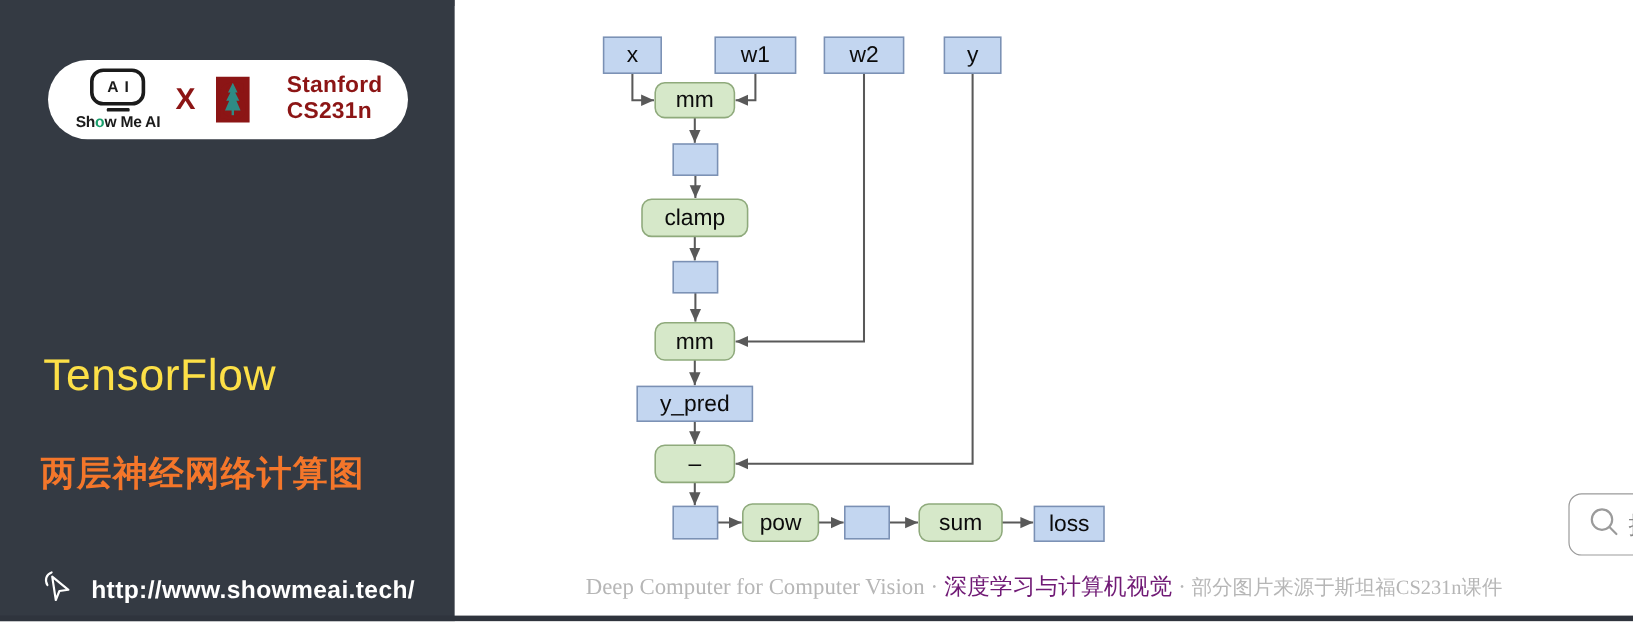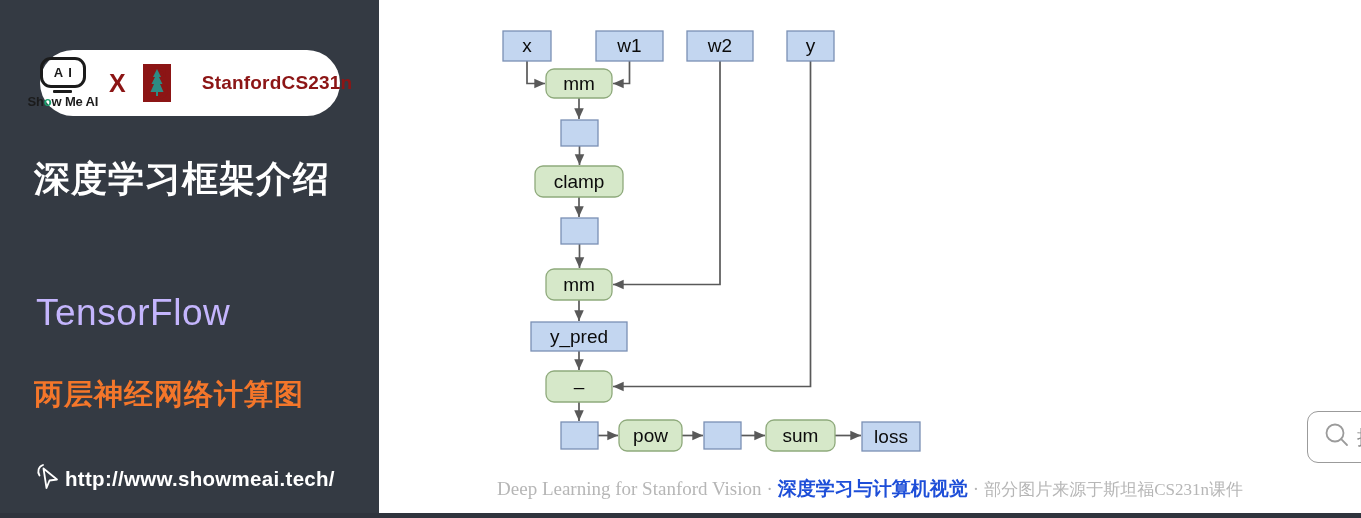--- a/index.html
+++ b/index.html
@@ -100,21 +100,21 @@
     margin: 0 2px;
   }
   .stanford-s {
     width: 40px;
     height: 48px;
     position: relative;
     flex: 0 0 auto;
   }
   .stanford-text {
     display: flex;
-    flex-direction: row;
+    flex-direction: column;
     line-height: 1.08;
     margin-left: 16px;
   }
   .stanford-text span {
     color: #8c1515;
     font-size: 19px;
     font-weight: 700;
     letter-spacing: 0.2px;
     white-space: nowrap;
     font-family: "Liberation Sans", sans-serif;
@@ -126,43 +126,43 @@
     color: #ffffff;
     font-size: 36px;
     font-weight: 700;
     letter-spacing: 1px;
     white-space: nowrap;
   }
   #side-framework {
     position: absolute;
     left: 36px;
     top: 292px;
-    color: #c4b5fd;
+    color: #fde047;
     font-size: 37px;
     font-weight: 400;
     letter-spacing: 0.5px;
     white-space: nowrap;
   }
   #side-subtitle {
     position: absolute;
     left: 34px;
     top: 375px;
     color: #f4762a;
     font-size: 29px;
     font-weight: 700;
     letter-spacing: 1px;
     white-space: nowrap;
   }
   #side-url-row {
     position: absolute;
     left: 34px;
-    top: 462px;
-    display: flex;
-    align-items: center;
-    gap: 1px;
+    top: 474px;
+    display: flex;
+    align-items: center;
+    gap: 12px;
   }
   #side-url {
     color: #ffffff;
     font-size: 20.5px;
     font-weight: 700;
     letter-spacing: 0.3px;
     white-space: nowrap;
   }
 
   
@@ -216,21 +216,21 @@
     left: 0;
     top: 476px;
     width: 982px;
     text-align: center;
     white-space: nowrap;
     font-family: "Liberation Serif", serif;
     font-size: 19px;
     color: #b6b6b6;
   }
   #caption .cap-en { font-family: "Liberation Serif", serif; }
-  #caption .cap-bold { font-weight: 700; color: #1d4ed8; }
+  #caption .cap-bold { font-weight: 400; color: #701a75; }
   #caption .cap-sep { padding: 0 5px; }
   #caption .cap-tail { font-size: 17px; margin-top: 36px; }
 </style>
 </head>
 <body>
 
 <div id="stage">
 
   <div class="frame-top"></div>
 
@@ -260,21 +260,20 @@
           </g>
         </svg>
       </div>
 
       <div class="stanford-text">
         <span>Stanford</span>
         <span>CS231n</span>
       </div>
     </div>
 
-    <div id="side-title">深度学习框架介绍</div>
     <div id="side-framework">TensorFlow</div>
     <div id="side-subtitle">两层神经网络计算图</div>
 
     <div id="side-url-row">
       <span>
         <svg width="30" height="30" viewBox="0 0 30 30">
           <path d="M9 3 C4.5 4.5 3 9.5 5.5 13.5" fill="none" stroke="#ffffff" stroke-width="1.8" stroke-linecap="round"></path>
           <path d="M9.5 6.5 L23 17.5 L15.5 18.5 L12.5 26 Z" fill="none" stroke="#ffffff" stroke-width="1.8" stroke-linejoin="round"></path>
         </svg>
       </span>
@@ -376,18 +375,18 @@
         <svg width="30" height="30" viewBox="0 0 30 30">
           <circle cx="13" cy="13" r="8.5" fill="none" stroke="#9b9b9b" stroke-width="1.8"></circle>
           <line x1="19.2" y1="19.2" x2="25" y2="25" stroke="#9b9b9b" stroke-width="1.8" stroke-linecap="round"></line>
         </svg>
       </span>
       <span id="search-placeholder">搜索 | 微信</span>
 
     </div>
 
     <div id="caption">
-      <span class="cap-en">Deep Learning for Stanford Vision</span><span class="cap-sep">·</span><span class="cap-bold">深度学习与计算机视觉</span><span class="cap-sep">·</span><span class="cap-tail">部分图片来源于斯坦福CS231n课件</span>
+      <span class="cap-en">Deep Computer for Computer Vision</span><span class="cap-sep">·</span><span class="cap-bold">深度学习与计算机视觉</span><span class="cap-sep">·</span><span class="cap-tail">部分图片来源于斯坦福CS231n课件</span>
     </div>
   </div>
 
   <div class="frame-bottom"></div>
 </div>
 
 </body></html>

